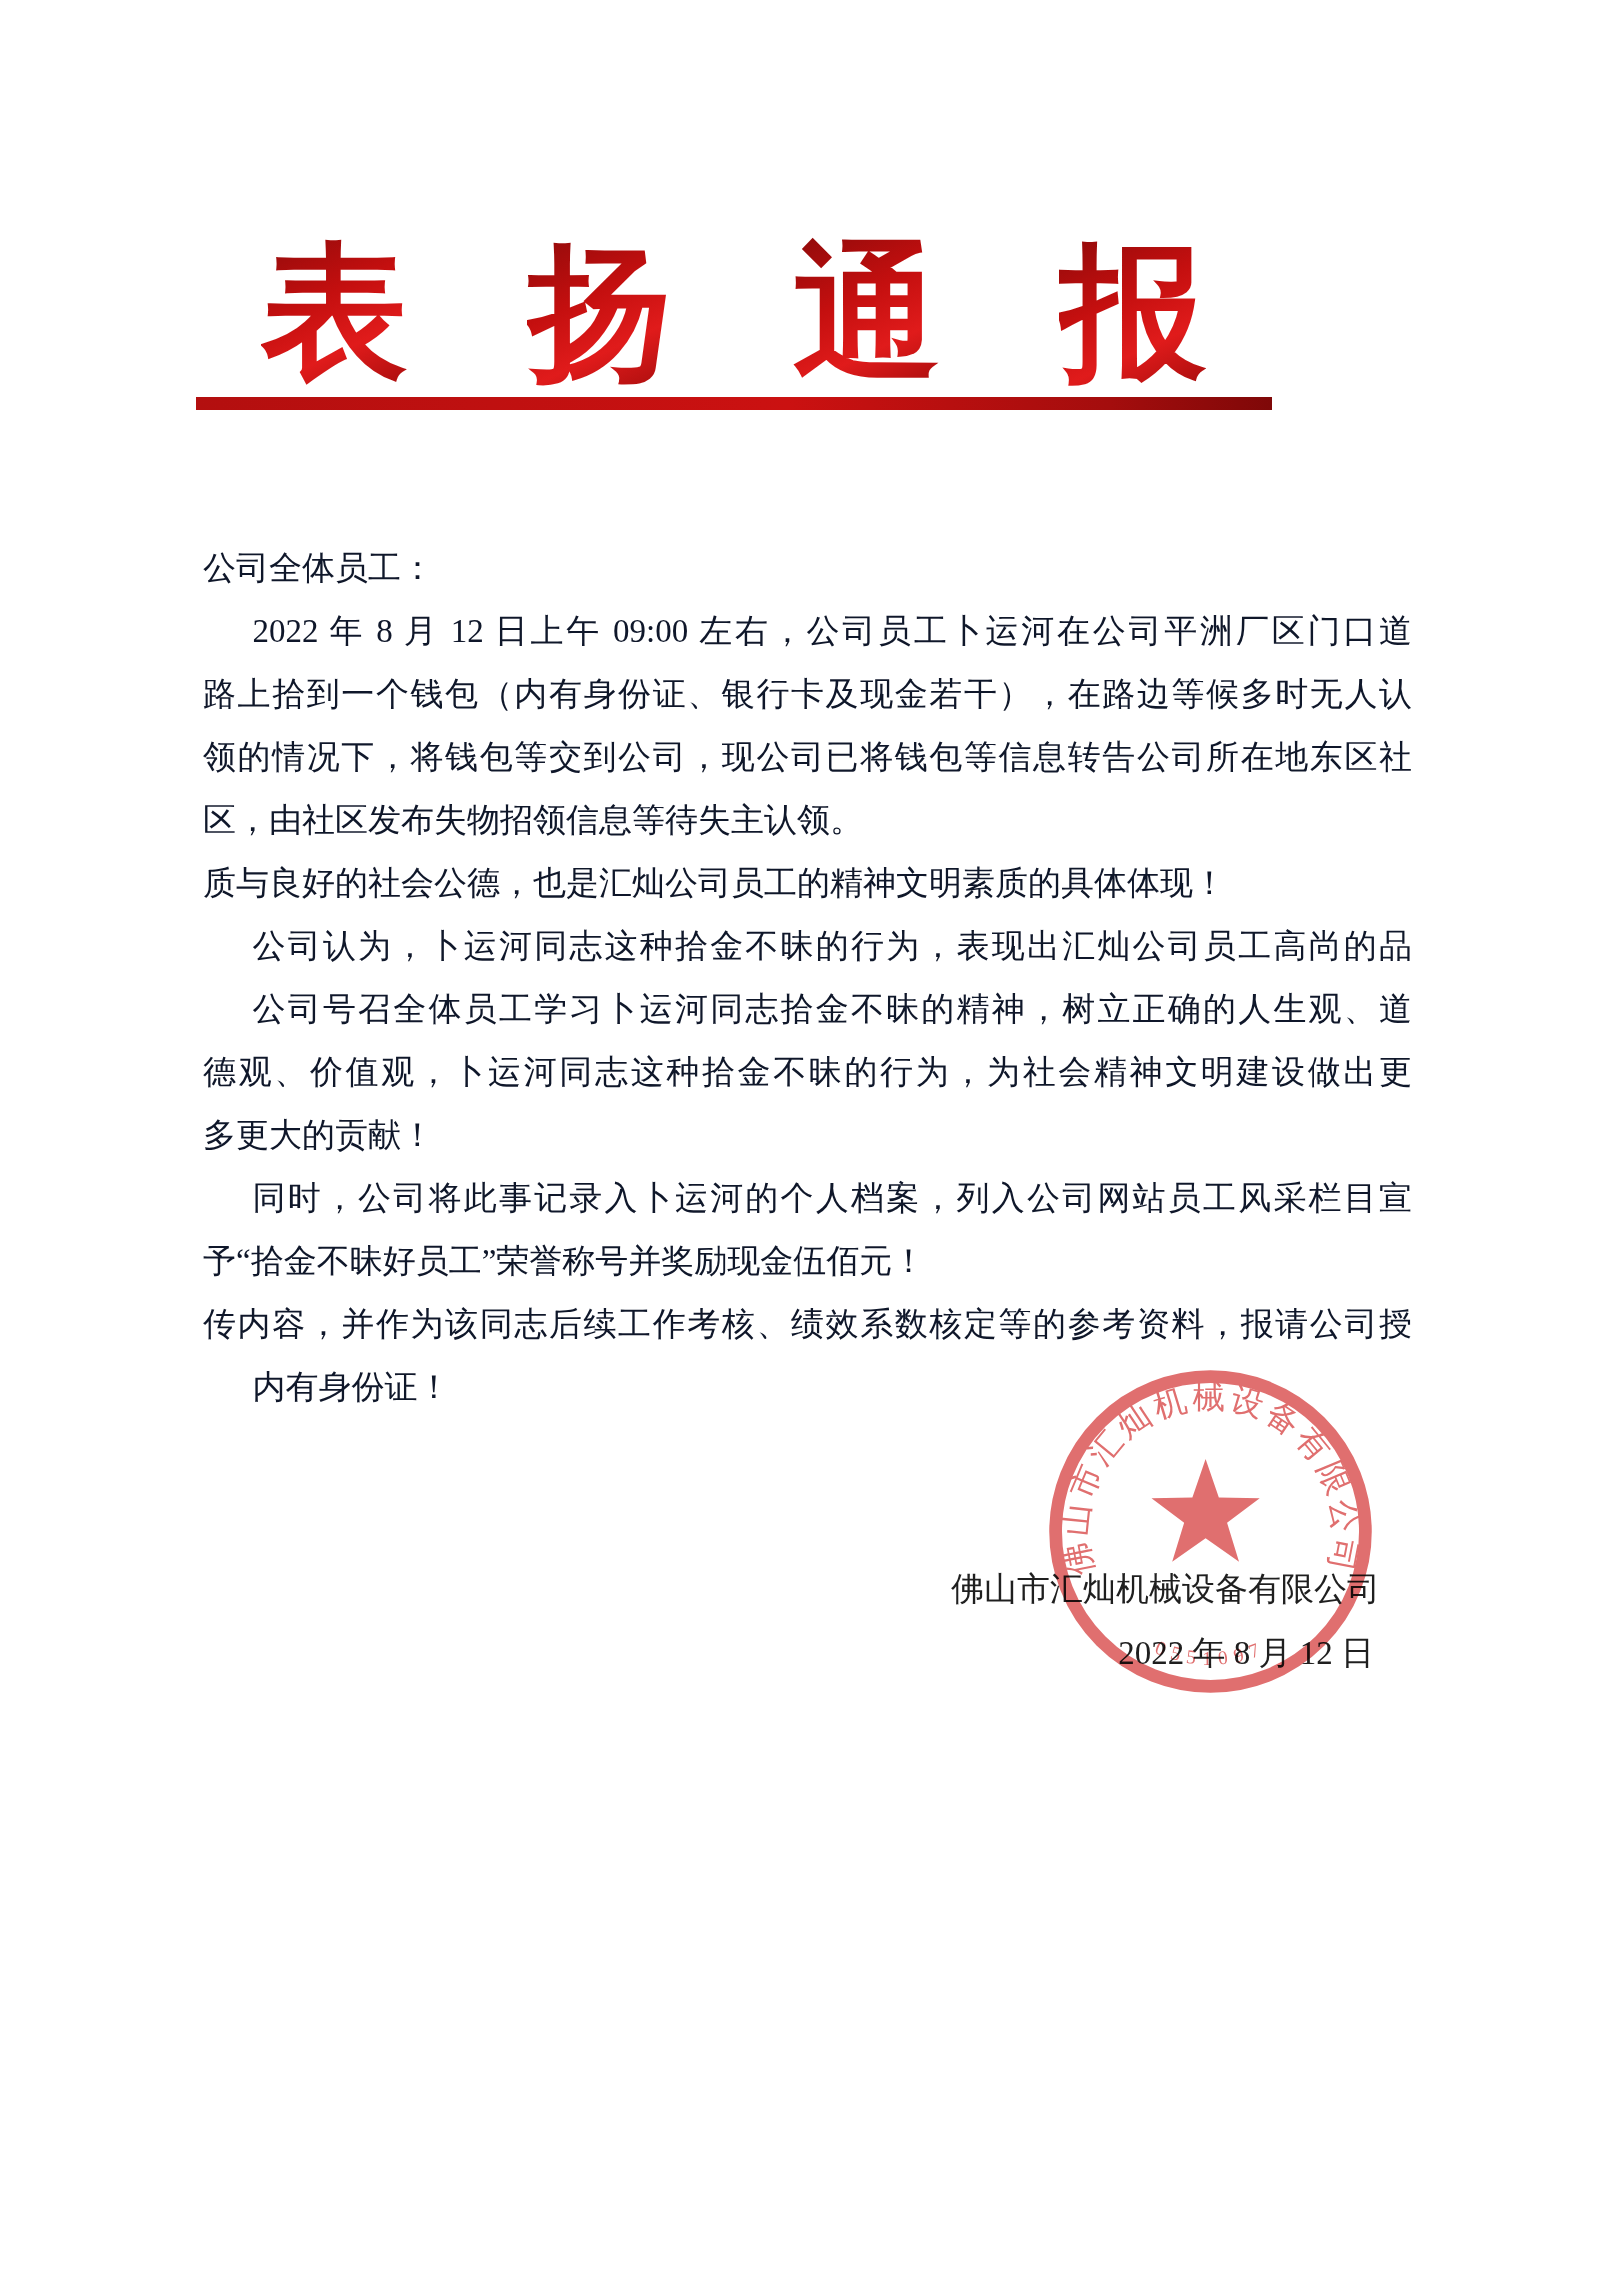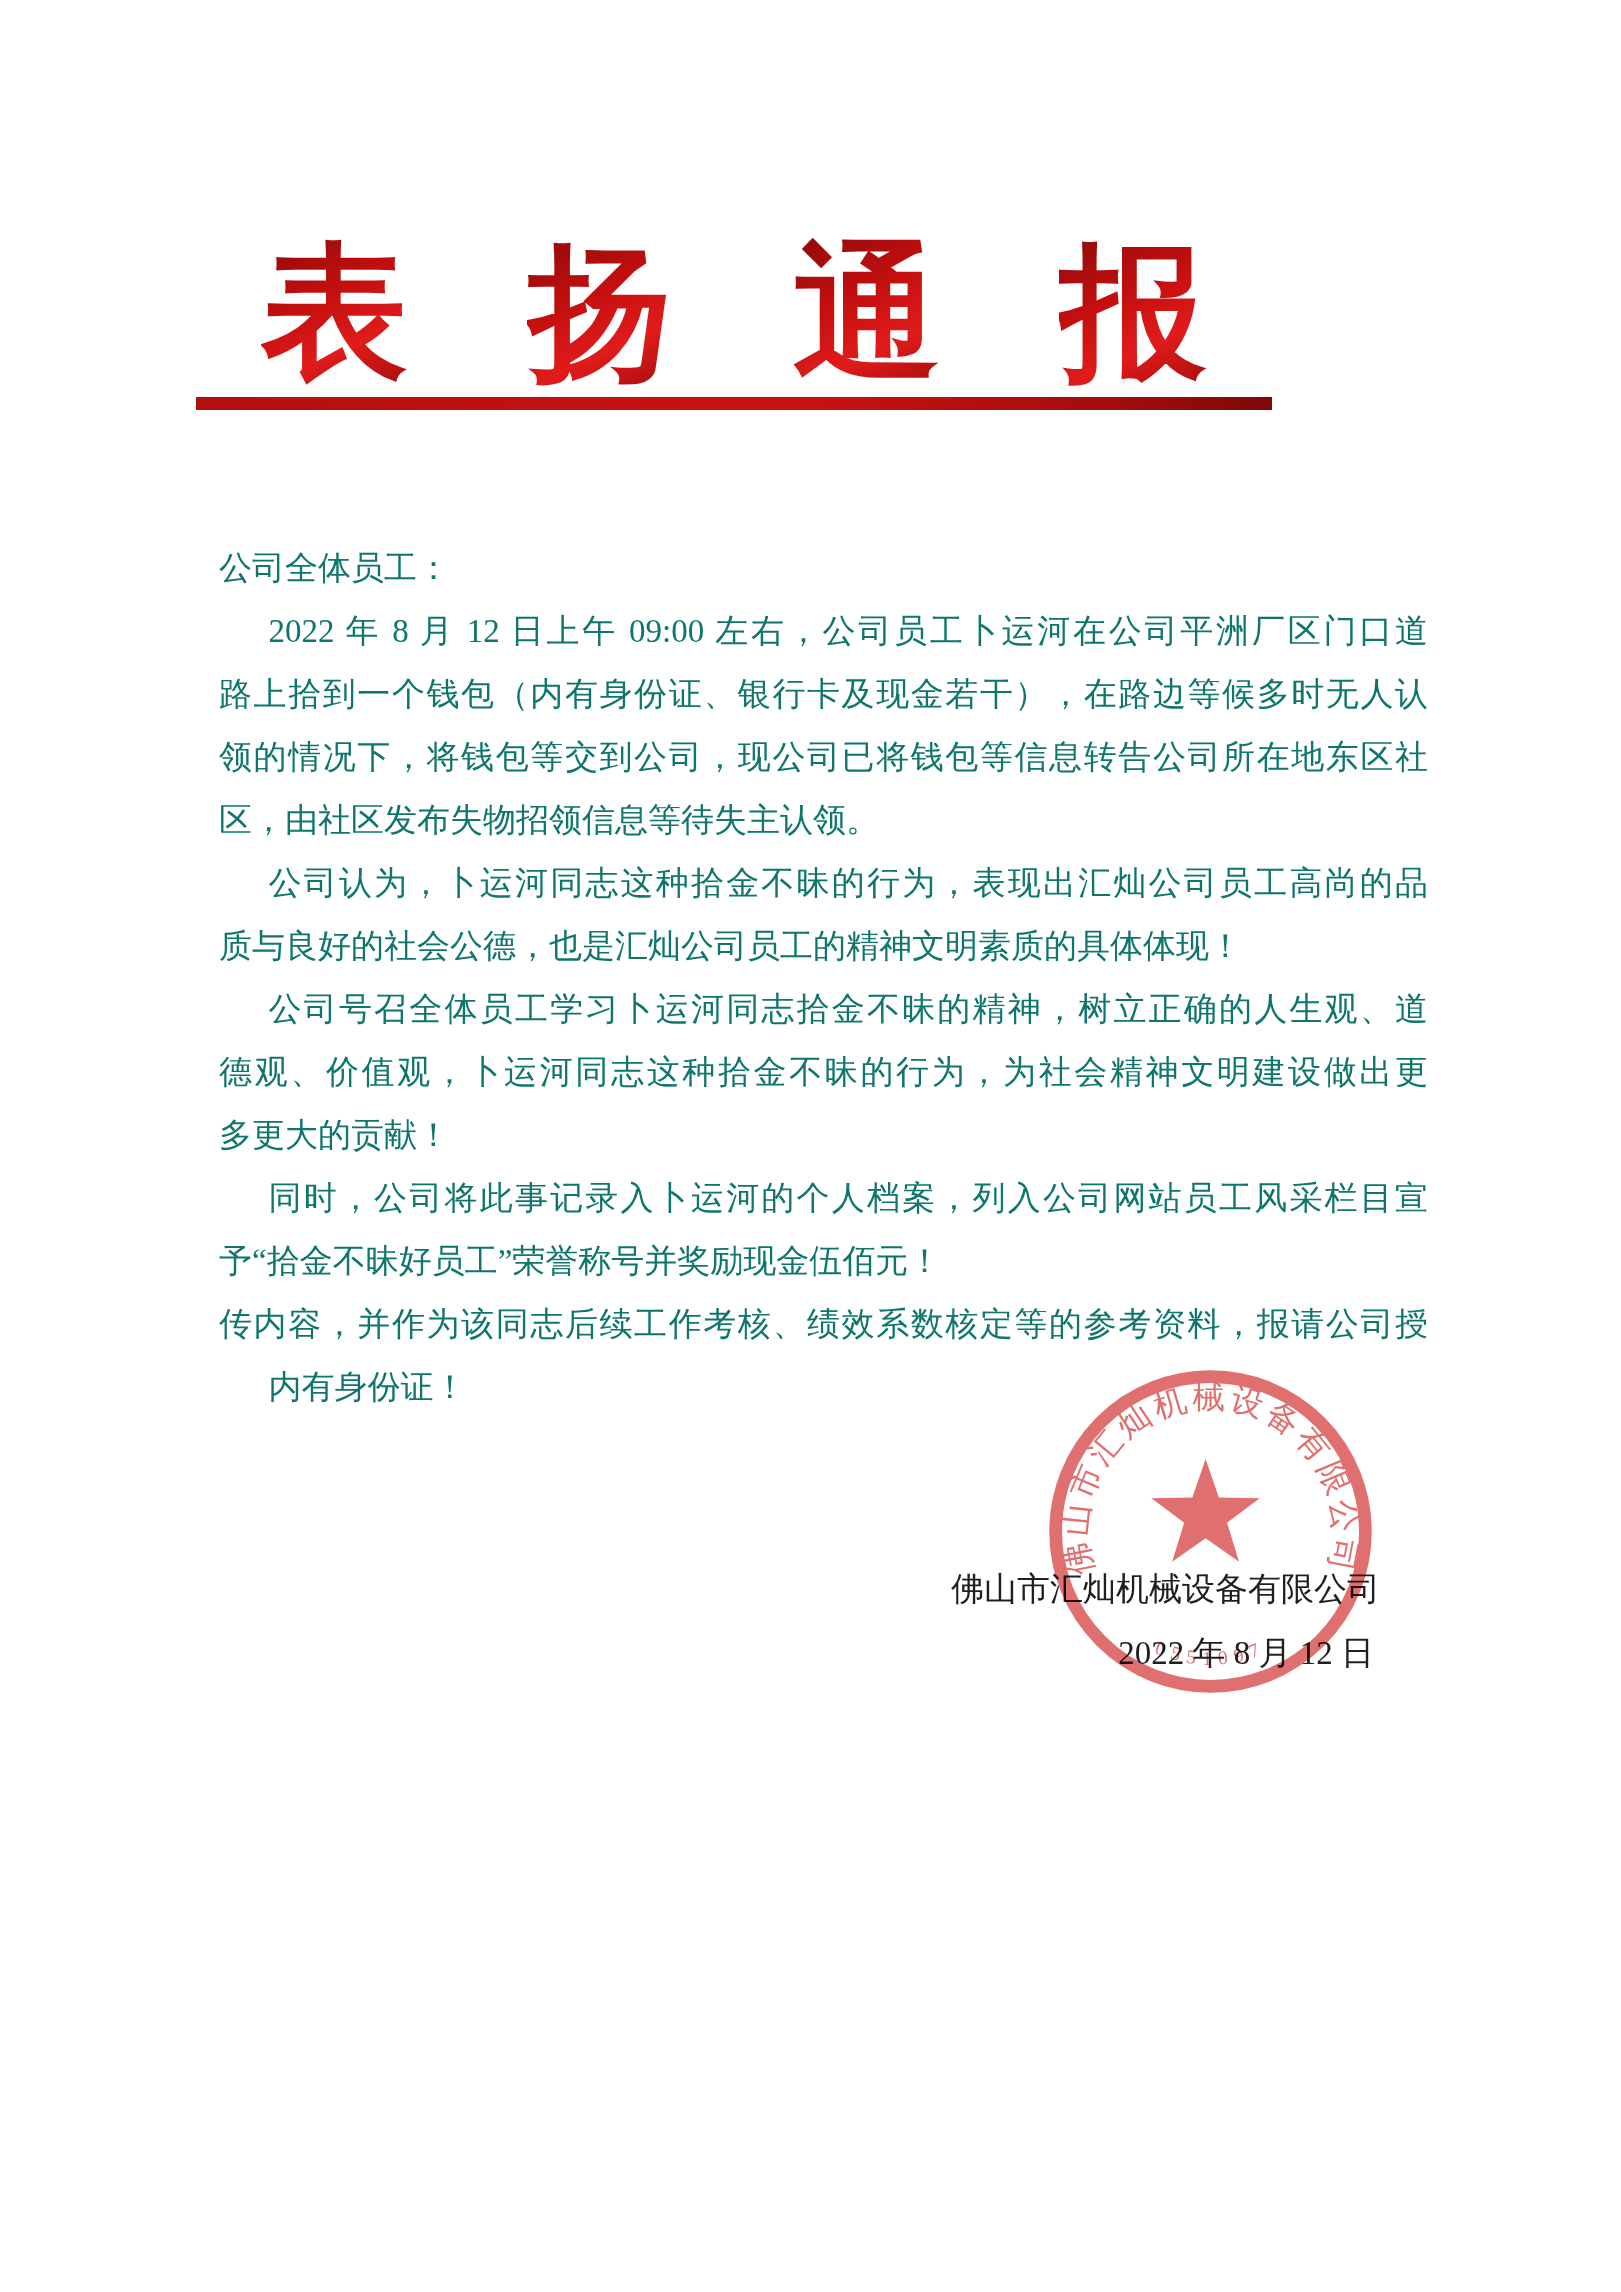--- a/index.html
+++ b/index.html
@@ -22,21 +22,21 @@
     -webkit-background-clip:text;background-clip:text;
     -webkit-text-fill-color:transparent;
   }
   .title-underline{
     position:absolute;left:196px;top:397px;width:1076px;height:12.7px;
     background:linear-gradient(90deg,#b30f0f 0%,#cb1111 55%,#a40d0d 85%,#7f0808 100%);
   }
   
   .body{
     position:absolute;left:203px;top:537px;width:1209px;
-    font-size:33px;line-height:63px;color:#0f766e;margin-left:16px;
+    font-size:33px;line-height:63px;color:#0f172a;
   }
   .line{text-align:justify;text-align-last:justify;white-space:normal;}
   .line.last{text-align-last:left;}
   .line.indent{text-indent:1.5em;}
   
   .sig-company{
     position:absolute;top:1570px;right:241px;
     font-size:33px;line-height:39px;color:#1f1f1f;white-space:nowrap;
   }
   .sig-date{
@@ -63,22 +63,22 @@
     </div>
 
   <div class="title-underline"></div>
 
   <div class="body">
       <div class="line last">公司全体员工：</div>
       <div class="line indent">2022 年 8 月 12 日上午 09:00 左右，公司员工卜运河在公司平洲厂区门口道</div>
       <div class="line">路上拾到一个钱包（内有身份证、银行卡及现金若干），在路边等候多时无人认</div>
       <div class="line">领的情况下，将钱包等交到公司，现公司已将钱包等信息转告公司所在地东区社</div>
       <div class="line last">区，由社区发布失物招领信息等待失主认领。</div>
+      <div class="line last">质与良好的社会公德，也是汇灿公司员工的精神文明素质的具体体现！</div>
       <div class="line indent">公司认为，卜运河同志这种拾金不昧的行为，表现出汇灿公司员工高尚的品</div>
-      <div class="line last">质与良好的社会公德，也是汇灿公司员工的精神文明素质的具体体现！</div>
       <div class="line indent">公司号召全体员工学习卜运河同志拾金不昧的精神，树立正确的人生观、道</div>
       <div class="line">德观、价值观，卜运河同志这种拾金不昧的行为，为社会精神文明建设做出更</div>
       <div class="line last">多更大的贡献！</div>
       <div class="line indent">同时，公司将此事记录入卜运河的个人档案，列入公司网站员工风采栏目宣</div>
       <div class="line last">予“拾金不昧好员工”荣誉称号并奖励现金伍佰元！</div>
       <div class="line">传内容，并作为该同志后续工作考核、绩效系数核定等的参考资料，报请公司授</div>
       <div class="line indent last">内有身份证！</div>
     </div>
 
   <div class="sig-company">佛山市汇灿机械设备有限公司</div>

